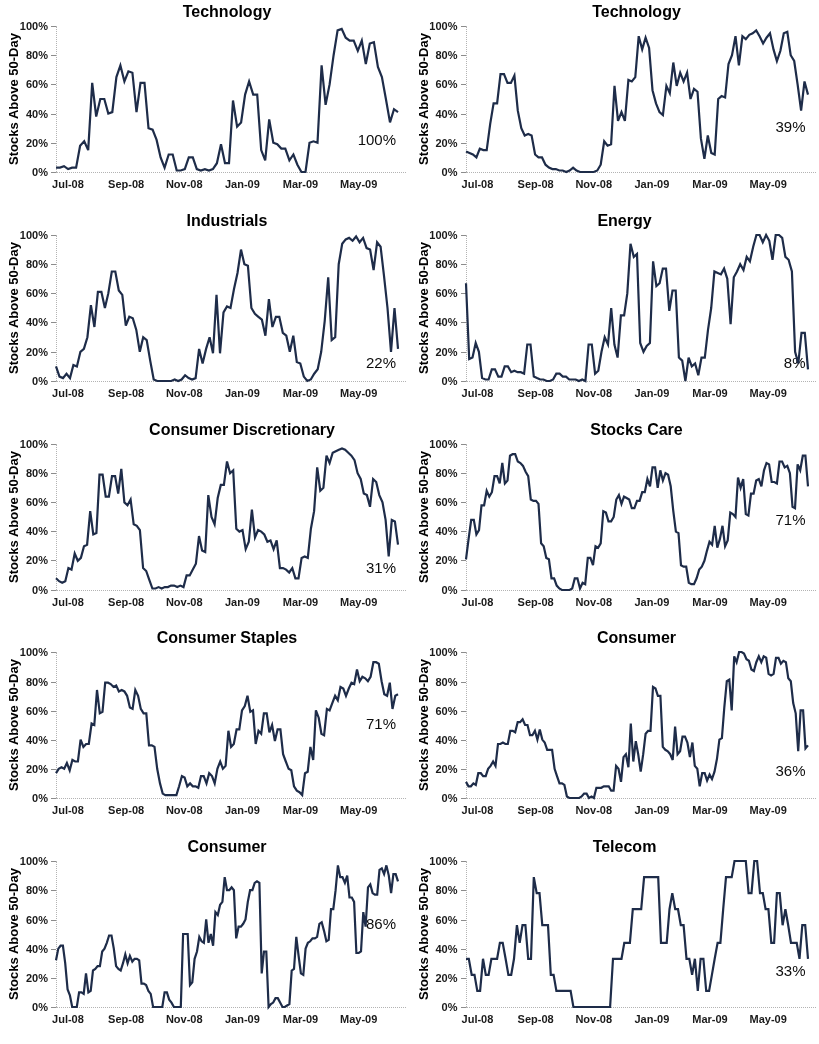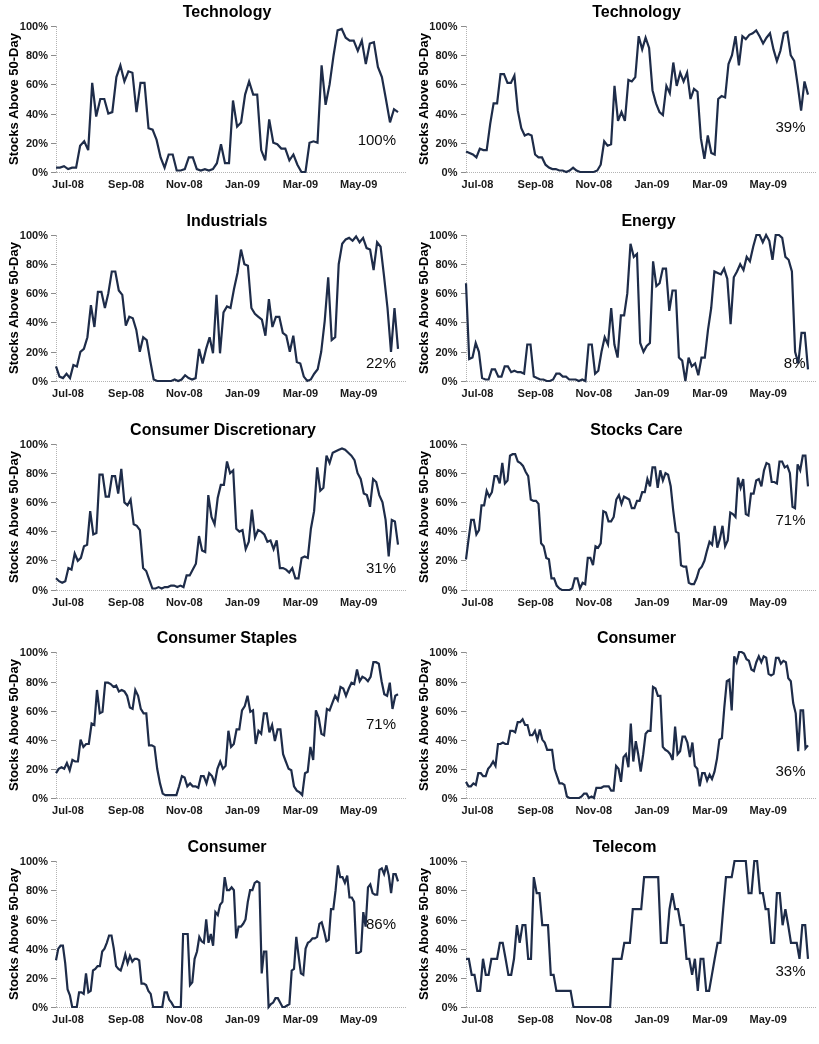--- a/index.html
+++ b/index.html
@@ -99,21 +99,21 @@
       <div class="xtick" style="left: 96.11px; width: 60px; top: 178px;">Sep-08</div>
       <div class="xtick" style="left: 154.25px; width: 60px; top: 178px;">Nov-08</div>
       <div class="xtick" style="left: 212.39px; width: 60px; top: 178px;">Jan-09</div>
       <div class="xtick" style="left: 270.53px; width: 60px; top: 178px;">Mar-09</div>
       <div class="xtick" style="left: 328.67px; width: 60px; top: 178px;">May-09</div>
       <svg width="342" height="146" style="left: 56px; top: 26px;">
         <polyline points="0.0,131.4 3.5,141.6 7.0,143.1 10.5,138.7 14.0,143.1 17.4,129.9 20.9,131.4 24.4,116.8 27.9,113.9 31.4,102.2 34.9,70.1 38.4,92.0 41.9,56.9 45.4,56.9 48.9,73.0 52.3,58.4 55.8,36.5 59.3,36.5 62.8,55.5 66.3,59.9 69.8,90.5 73.3,81.8 76.8,83.2 80.3,94.9 83.8,116.8 87.2,102.2 90.7,105.1 94.2,125.6 97.7,144.5 101.2,146.0 104.7,146.0 108.2,146.0 111.7,146.0 115.2,146.0 118.7,144.5 122.1,146.0 125.6,144.5 129.1,140.2 132.6,143.1 136.1,144.5 139.6,143.1 143.1,113.9 146.6,128.5 150.1,113.9 153.6,102.2 157.0,118.3 160.5,59.9 164.0,118.3 167.5,77.4 171.0,71.5 174.5,73.0 178.0,54.0 181.5,38.0 185.0,14.6 188.4,29.2 191.9,30.7 195.4,73.0 198.9,78.8 202.4,81.8 205.9,84.7 209.4,100.7 212.9,64.2 216.4,92.0 219.9,81.8 223.3,81.8 226.8,97.8 230.3,100.7 233.8,116.8 237.3,100.7 240.8,127.0 244.3,128.5 247.8,141.6 251.3,146.0 254.8,144.5 258.2,138.7 261.7,134.3 265.2,116.8 268.7,86.1 272.2,42.3 275.7,105.1 279.2,102.2 282.7,29.2 286.2,8.8 289.7,4.4 293.1,2.9 296.6,5.8 300.1,1.5 303.6,7.3 307.1,2.9 310.6,13.1 314.1,14.6 317.6,35.0 321.1,7.3 324.6,11.7 328.0,40.9 331.5,73.0 335.0,116.8 338.5,73.0 342.0,113.9" fill="none" stroke="#1e2c49" stroke-width="2.2" stroke-linejoin="miter"></polyline>
       </svg>
     </section>
   <section class="panel">
-    <div class="title" style="left: 68px; width: 342px;">Energy</div>
+    <div class="title" style="left: 44px; width: 342px;">Energy</div>
     <div class="ylabel" style="left: 6px; top: 174px; width: 150px;">Stocks Above 50-Day</div>
     <div class="ann" style="left: 336px; width: 60px; top: 145.48px;">8%</div>
   <div class="yaxis" style="left: 56px; top: 26px; height: 146px;"></div>
       <div class="base" style="left: 56px; top: 172px; width: 350px;"></div>
       <div class="ytick" style="left: 0px; width: 48px; top: 166px;">0%</div>
       <div class="tmark" style="left: 51px; top: 172px;"></div>
       <div class="ytick" style="left: 0px; width: 48px; top: 136.8px;">20%</div>
       <div class="tmark" style="left: 51px; top: 142.8px;"></div>
       <div class="ytick" style="left: 0px; width: 48px; top: 107.6px;">40%</div>
       <div class="tmark" style="left: 51px; top: 113.6px;"></div>
@@ -127,21 +127,21 @@
       <div class="xtick" style="left: 96.11px; width: 60px; top: 178px;">Sep-08</div>
       <div class="xtick" style="left: 154.25px; width: 60px; top: 178px;">Nov-08</div>
       <div class="xtick" style="left: 212.39px; width: 60px; top: 178px;">Jan-09</div>
       <div class="xtick" style="left: 270.53px; width: 60px; top: 178px;">Mar-09</div>
       <div class="xtick" style="left: 328.67px; width: 60px; top: 178px;">May-09</div>
       <svg width="342" height="146" style="left: 56px; top: 26px;">
         <polyline points="0.0,48.2 3.2,124.1 6.5,122.6 9.7,108.0 12.9,116.8 16.1,143.1 19.4,144.5 22.6,144.5 25.8,134.3 29.0,134.3 32.3,141.6 35.5,141.6 38.7,131.4 41.9,131.4 45.2,137.2 48.4,135.8 51.6,137.2 54.8,137.2 58.1,138.7 61.3,109.5 64.5,109.5 67.8,141.6 71.0,143.1 74.2,144.5 77.4,144.5 80.7,146.0 83.9,146.0 87.1,144.5 90.3,138.7 93.6,138.7 96.8,141.6 100.0,141.6 103.2,144.5 106.5,144.5 109.7,144.5 112.9,146.0 116.2,144.5 119.4,146.0 122.6,109.5 125.8,109.5 129.1,138.7 132.3,135.8 135.5,116.8 138.7,102.2 142.0,109.5 145.2,73.0 148.4,109.5 151.6,122.6 154.9,80.3 158.1,80.3 161.3,58.4 164.5,8.8 167.8,21.9 171.0,19.0 174.2,108.0 177.5,116.8 180.7,111.0 183.9,108.0 187.1,26.3 190.4,51.1 193.6,48.2 196.8,33.6 200.0,33.6 203.3,75.9 206.5,55.5 209.7,55.5 212.9,122.6 216.2,125.6 219.4,146.0 222.6,122.6 225.8,131.4 229.1,128.5 232.3,140.2 235.5,122.6 238.8,122.6 242.0,94.9 245.2,73.0 248.4,36.5 251.7,38.0 254.9,39.4 258.1,33.6 261.3,43.8 264.6,89.1 267.8,42.3 271.0,36.5 274.2,29.2 277.5,35.0 280.7,21.9 283.9,26.3 287.2,11.7 290.4,0.0 293.6,0.0 296.8,7.3 300.1,0.0 303.3,5.8 306.5,24.8 309.7,0.0 313.0,0.0 316.2,2.9 319.4,21.9 322.6,24.8 325.9,36.5 329.1,116.8 332.3,128.5 335.5,97.8 338.8,97.8 342.0,134.3" fill="none" stroke="#1e2c49" stroke-width="2.2" stroke-linejoin="miter"></polyline>
       </svg>
     </section>
   <section class="panel">
-    <div class="title" style="left: 52px; width: 342px;">Consumer Discretionary</div>
+    <div class="title" style="left: 71px; width: 342px;">Consumer Discretionary</div>
     <div class="ylabel" style="left: 6px; top: 174px; width: 150px;">Stocks Above 50-Day</div>
     <div class="ann" style="left: 336px; width: 60px; top: 141.1px;">31%</div>
   <div class="yaxis" style="left: 56px; top: 26px; height: 146px;"></div>
       <div class="base" style="left: 56px; top: 172px; width: 350px;"></div>
       <div class="ytick" style="left: 0px; width: 48px; top: 166px;">0%</div>
       <div class="tmark" style="left: 51px; top: 172px;"></div>
       <div class="ytick" style="left: 0px; width: 48px; top: 136.8px;">20%</div>
       <div class="tmark" style="left: 51px; top: 142.8px;"></div>
       <div class="ytick" style="left: 0px; width: 48px; top: 107.6px;">40%</div>
       <div class="tmark" style="left: 51px; top: 113.6px;"></div>

